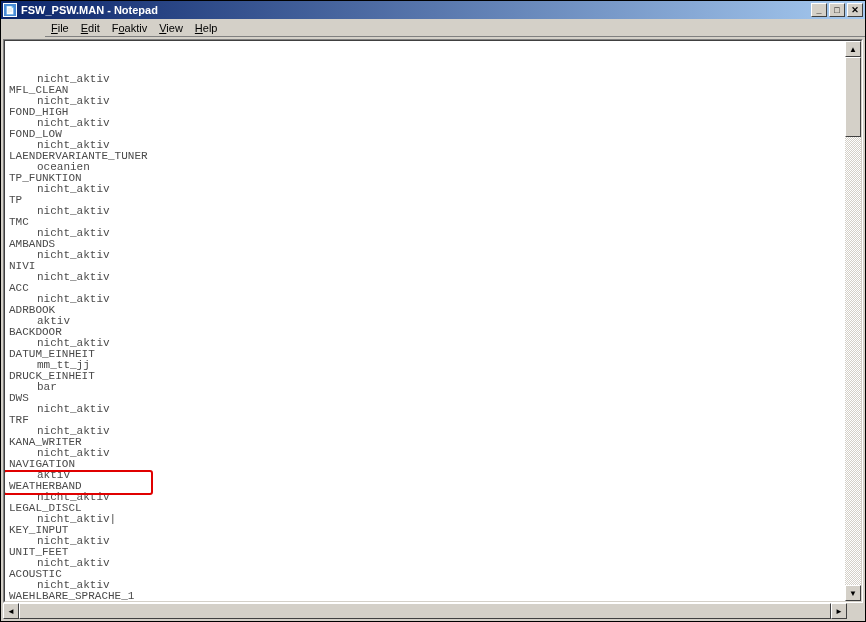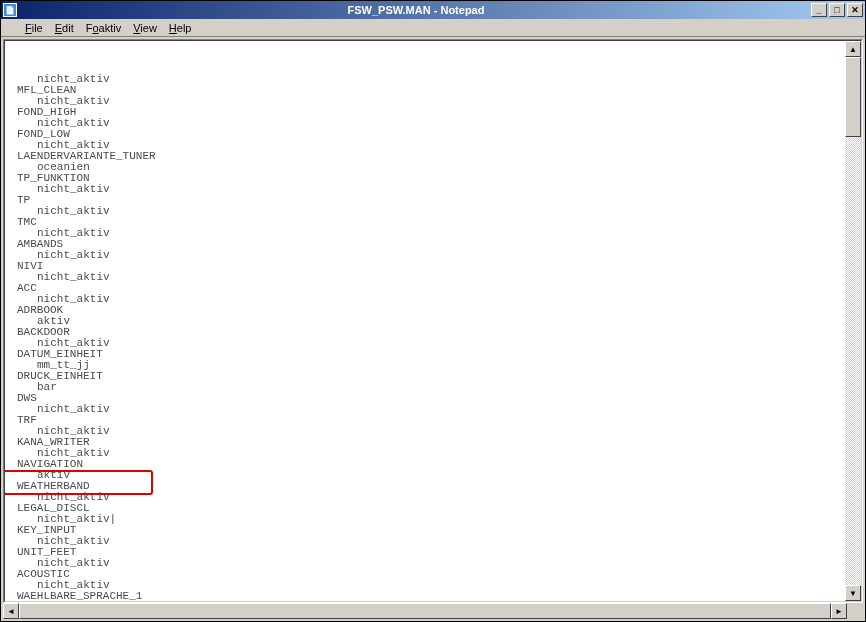--- a/index.html
+++ b/index.html
@@ -34,21 +34,21 @@
     height: 14px;
     background: #4a8bd6;
     border: 1px solid #fff;
     margin-right: 4px;
     display: flex;
     align-items: center;
     justify-content: center;
     font-size: 8px;
     color: #fff;
   }
-  .titlebar .title { flex: 1; text-align: center; }
+  .titlebar .title { flex: 1; }
   .titlebar .btns { display: flex; gap: 2px; }
   .titlebar .btn {
     width: 16px;
     height: 14px;
     background: #d4d0c8;
     border-top: 1px solid #fff;
     border-left: 1px solid #fff;
     border-right: 1px solid #404040;
     border-bottom: 1px solid #404040;
     color: #000;
@@ -59,22 +59,23 @@
     justify-content: center;
     font-family: Marlett, Arial;
     line-height: 1;
   }
   .menubar {
     height: 18px;
     background: #d4d0c8;
     display: flex;
     align-items: center;
     font-size: 11px;
-    padding: 0 18px;
+    padding: 0 0;
     border-bottom: 1px solid #808080;
+    margin-left: 44px;
   }
   .menubar .menu-item {
     padding: 1px 6px;
   }
   .menubar .menu-item .ul { text-decoration: underline; }
   .content-wrap {
     flex: 1;
     padding: 2px;
     display: flex;
     flex-direction: column;
@@ -105,21 +106,21 @@
     font-family: "Courier New", monospace;
     font-size: 11px;
     line-height: 11px;
     color: #4a4a4a;
     white-space: pre;
     overflow: hidden;
     padding: 0;
     position: relative;
   }
   .line { height: 11px; }
-  .key { padding-left: 12px; }
+  .key { padding-left: 4px; }
   .val { padding-left: 32px; }
   .highlight {
     position: absolute;
     left: -2px;
     top: 429px;
     width: 150px;
     height: 25px;
     border: 2px solid #e00000;
     border-radius: 3px;
     pointer-events: none;

